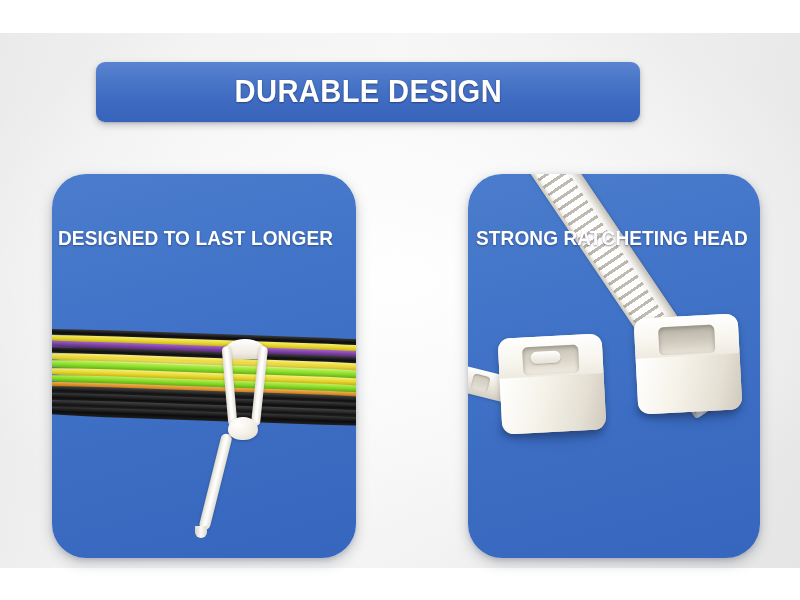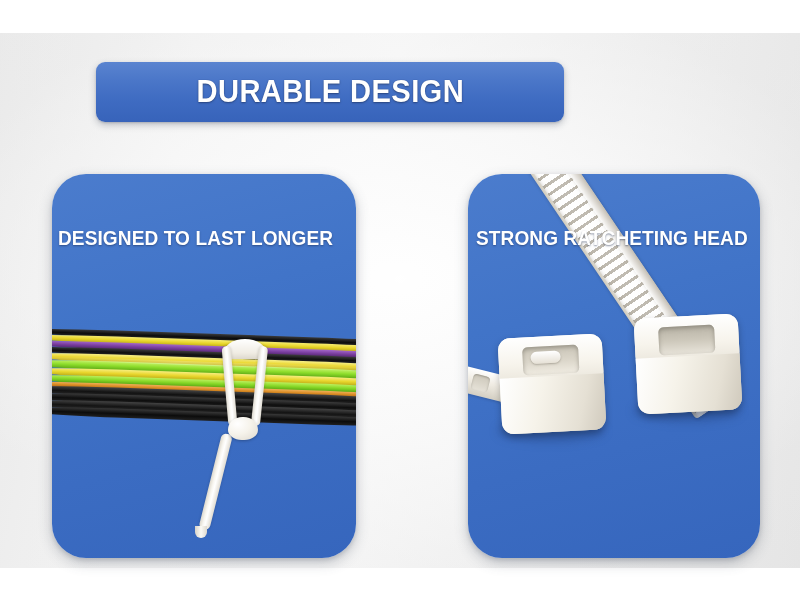--- a/index.html
+++ b/index.html
@@ -44,21 +44,21 @@
     left: 0; top: 568px;
     width: 800px; height: 32px;
     background: #ffffff;
   }
 
   
   .banner {
     position: absolute;
     left: 96px;
     top: 62px;
-    width: 468px;
+    width: 544px;
     height: 60px;
     border-radius: 9px;
     background: linear-gradient(180deg, #5a84d0 0%, #4a76c8 32%, #3f6cc2 62%, #3763ba 100%);
     box-shadow: 0 3px 7px rgba(60,70,90,0.30), 0 1px 2px rgba(60,70,90,0.20);
     display: flex;
     align-items: center;
     justify-content: center;
   }
   .banner-title {
     color: #ffffff;

